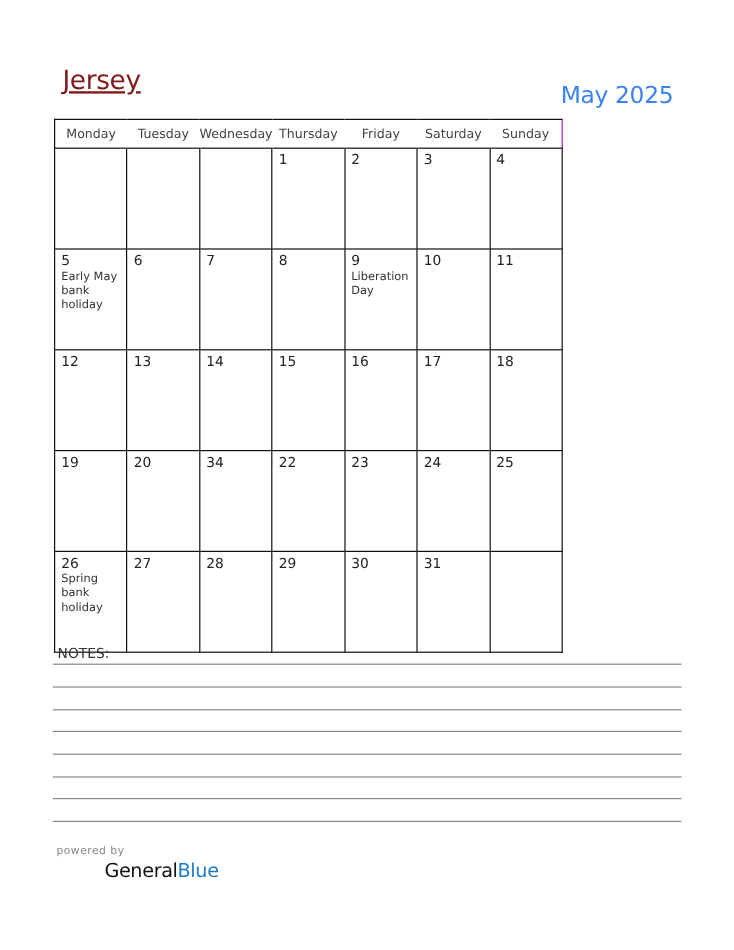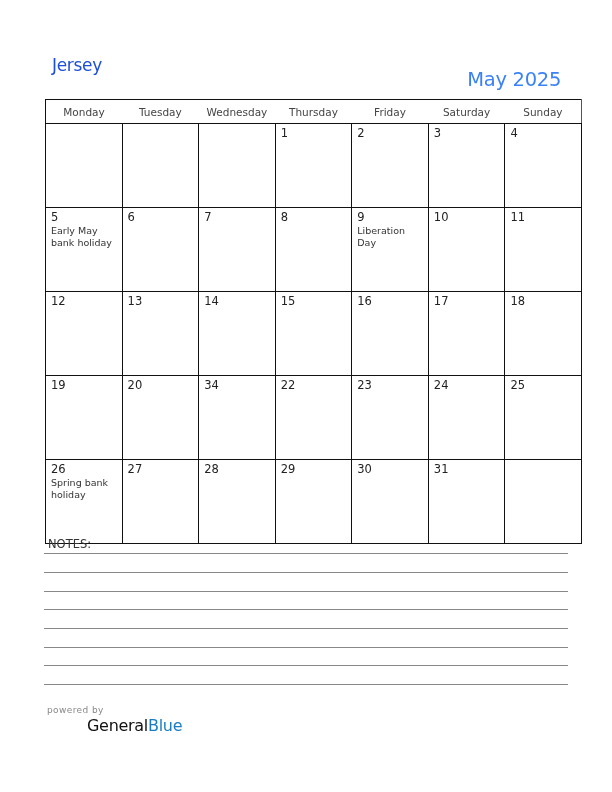--- a/index.html
+++ b/index.html
@@ -1,19 +1,19 @@
 <!DOCTYPE html>
 <html><head>
 <meta charset="utf-8">
 <style>
   html, body { margin:0; padding:0; background:#fff; }
   body { width:612px; height:792px; position:relative; overflow:hidden; font-family:"DejaVu Sans", sans-serif; color:#222; }
-  .title-left { position:absolute; left:52px; top:55px; font-size:17px; font-weight:normal; color:#1d4ed8; letter-spacing:-0.3px; }
+  .title-left { position:absolute; left:52px; top:55px; font-size:22px; font-weight:normal; color:#7f1d1d; letter-spacing:-0.3px;text-decoration:underline; }
   .title-right { position:absolute; right:51px; top:68px; font-size:19.5px; color:#3b82f6; letter-spacing:-0.3px; }
-  table.cal { position:absolute; left:45px; top:99px; width:537px; border-collapse:collapse; table-layout:fixed; }
+  table.cal { position:absolute; left:45px; top:99px; width:424px; border-collapse:collapse; table-layout:fixed; }
   table.cal th { height:23px; font-weight:normal; font-size:10.5px; color:#444; border-top:1px solid #111; border-bottom:1px solid #111; padding:0; text-align:center; }
   table.cal th:first-child { border-left:1px solid #111; }
   table.cal th:last-child { border-right:1px solid #a21caf; }
   table.cal td { height:77px; border:1px solid #111; vertical-align:top; padding:3px 5px; font-size:11.5px; }
   .daynum { display:block; color:#222; line-height:13px; }
   .holiday { display:block; font-size:9.5px; color:#333; line-height:12px; margin-top:1px; }
   .notes-label { position:absolute; left:48px; top:537px; font-size:11.5px; color:#333; }
   .note-line { position:absolute; left:44px; width:524px; height:0; border-top:1px solid #888; }
   .powered { position:absolute; left:47px; top:705px; font-size:9px; color:#888; letter-spacing:0.4px; }
   .brand { position:absolute; left:43px; top:716px; font-size:16px; letter-spacing:-0.3px;margin-left:44px; }

